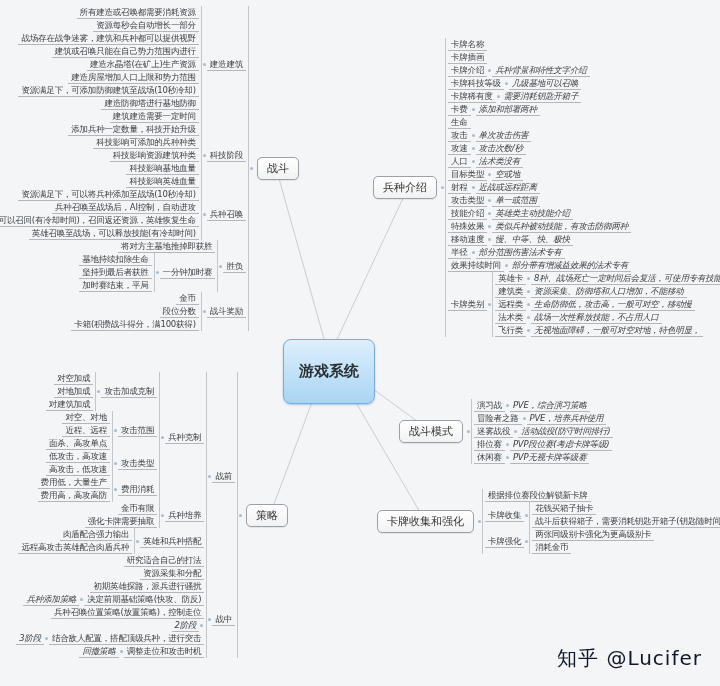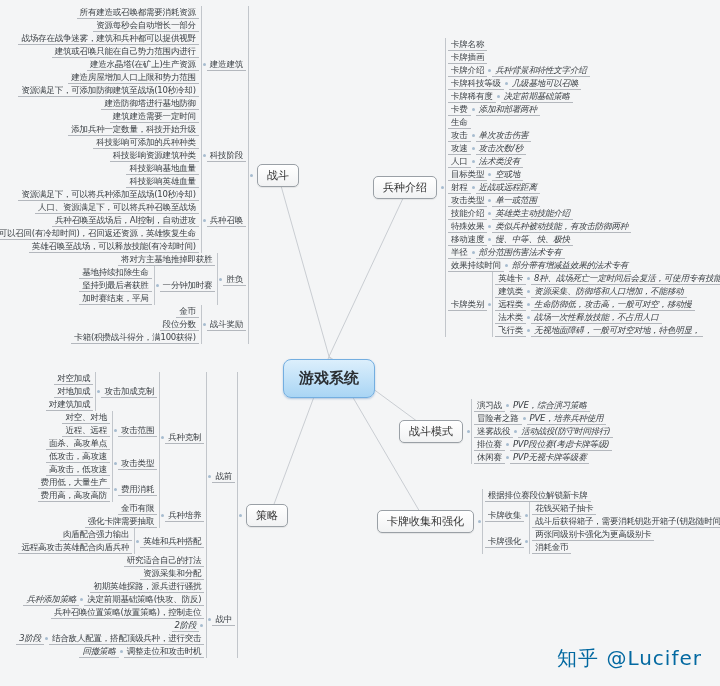--- a/index.html
+++ b/index.html
@@ -35,22 +35,22 @@
     background:linear-gradient(180deg,#ffffff,#f1f2f3);
     border:1px solid #9aa0a6;border-radius:5px;
     padding:3px 9px;margin:0 3px;
     font-size:11px;color:#333;white-space:nowrap;flex:none;
     box-shadow:0 1px 1px rgba(0,0,0,.07);
   }
   #center{
     position:absolute;left:283px;top:339px;z-index:2;
     background:linear-gradient(180deg,#dceffc 0%,#a9d5f4 100%);
     border:1px solid #74aee0;border-radius:8px;
-    padding:9px 15px;font-size:15px;font-weight:bold;color:#2b2f33;
-    box-shadow:0 1px 2px rgba(90,140,190,.45);white-space:nowrap;margin-top:20px;
+    padding:22px 15px;font-size:15px;font-weight:bold;color:#2b2f33;
+    box-shadow:0 1px 2px rgba(90,140,190,.45);white-space:nowrap;
   }
   .watermark{
     position:absolute;right:18px;bottom:14px;z-index:1;
     font-size:20px;color:#d9dbde;letter-spacing:1px;white-space:nowrap;
   }
   line.blink{stroke:#c9cdd2;stroke-width:1;}
 </style>
 </head>
 <body style="background: rgb(244, 245, 246);">
 
@@ -121,23 +121,20 @@
             </div>
             <span class="joint"></span>
             <div class="node">科技阶段</div>
           </div>
           <div class="subtree">
             <div class="children-col">
               <div class="subtree">
                 <div class="node">资源满足下，可以将兵种添加至战场(10秒冷却)</div>
               </div>
               <div class="subtree">
-                <div class="node">人口、资源满足下，可以将兵种召唤至战场</div>
-              </div>
-              <div class="subtree">
                 <div class="node">兵种召唤至战场后，AI控制，自动进攻</div>
               </div>
               <div class="subtree">
                 <div class="node">兵种可以召回(有冷却时间)，召回返还资源，英雄恢复生命</div>
               </div>
               <div class="subtree">
                 <div class="node">英雄召唤至战场，可以释放技能(有冷却时间)</div>
               </div>
             </div>
             <span class="joint"></span>
@@ -214,21 +211,21 @@
               <div class="subtree">
                 <div class="node">几级基地可以召唤</div>
               </div>
             </div>
           </div>
           <div class="subtree">
             <div class="node">卡牌稀有度</div>
             <span class="joint"></span>
             <div class="children-col solo">
               <div class="subtree">
-                <div class="node">决定前期基础策略</div>
+                <div class="node">需要消耗钥匙开箱子</div>
               </div>
             </div>
           </div>
           <div class="subtree">
             <div class="node">卡费</div>
             <span class="joint"></span>
             <div class="children-col solo">
               <div class="subtree">
                 <div class="node">添加和部署两种</div>
               </div>
@@ -623,14 +620,14 @@
             </div>
             <span class="joint"></span>
             <div class="node">战中</div>
           </div>
         </div>
         <span class="joint"></span>
         <div class="bbox">策略</div>
       </div>
     </div>
 
-  <div class="watermark" style="color: #0369a1;">知乎 @Lucifer</div>
+  <div class="watermark" style="color: #0f172a;">知乎 @Lucifer</div>
 </div>
 
 </body></html>

